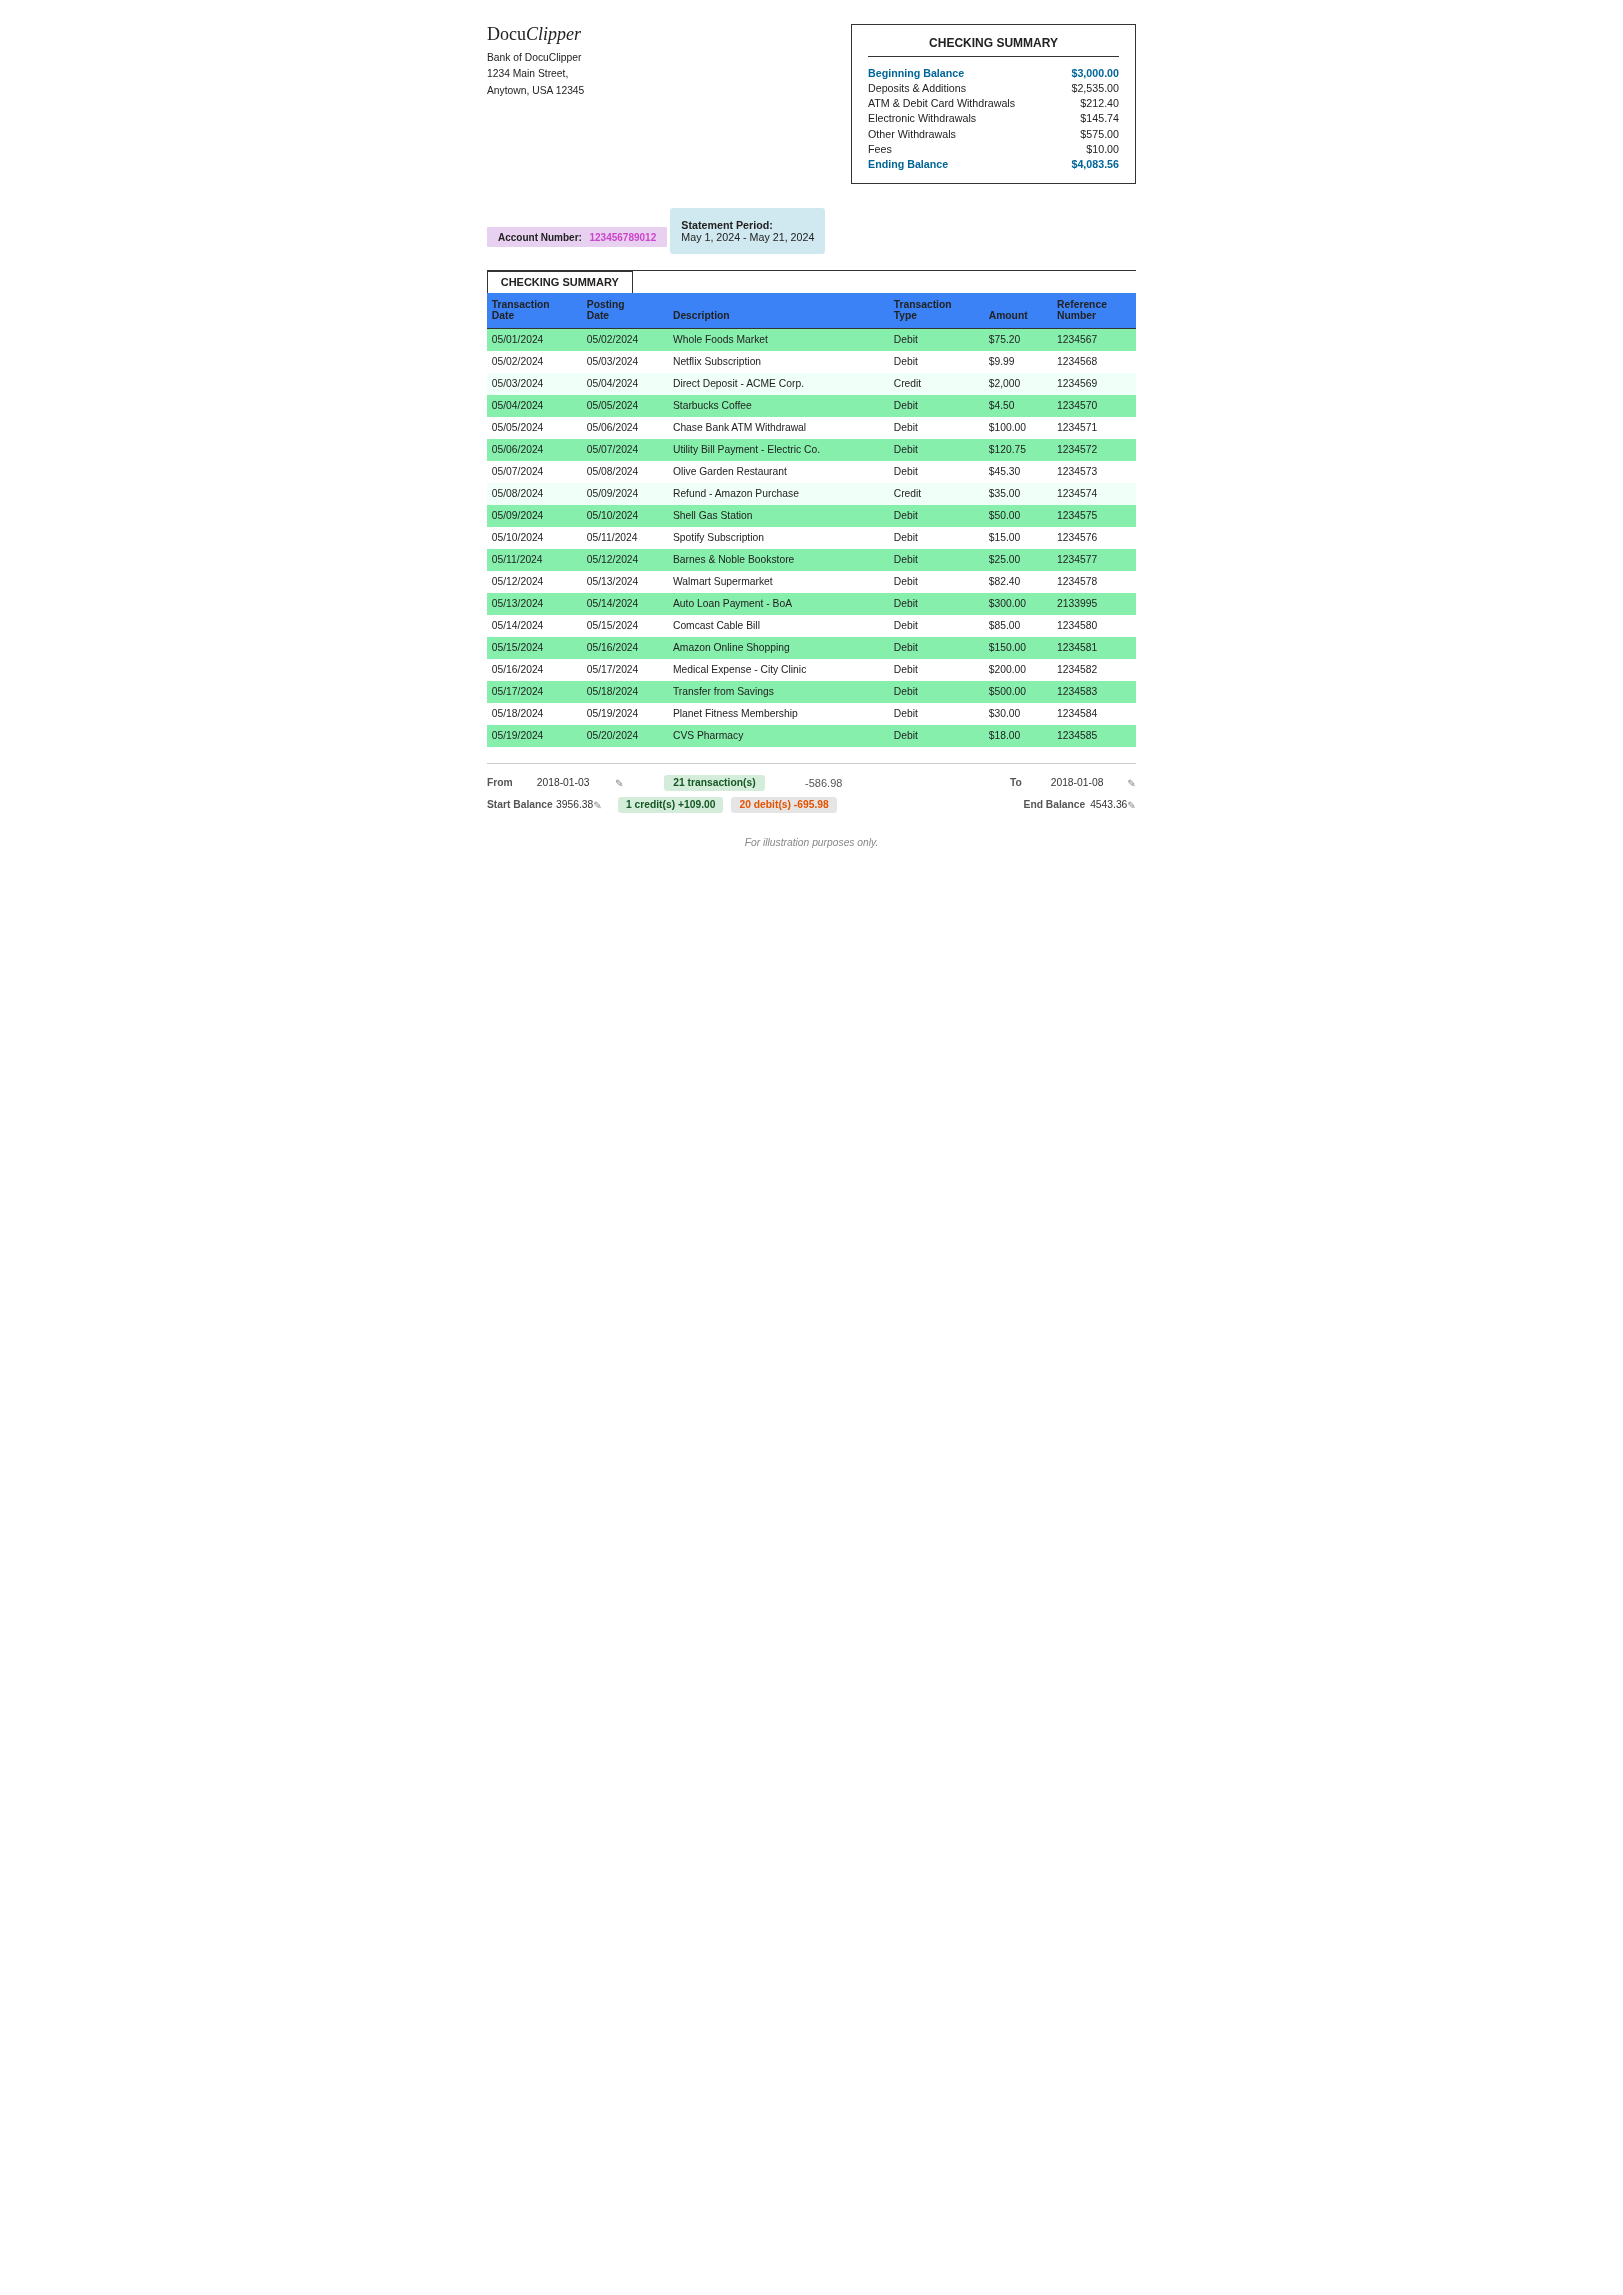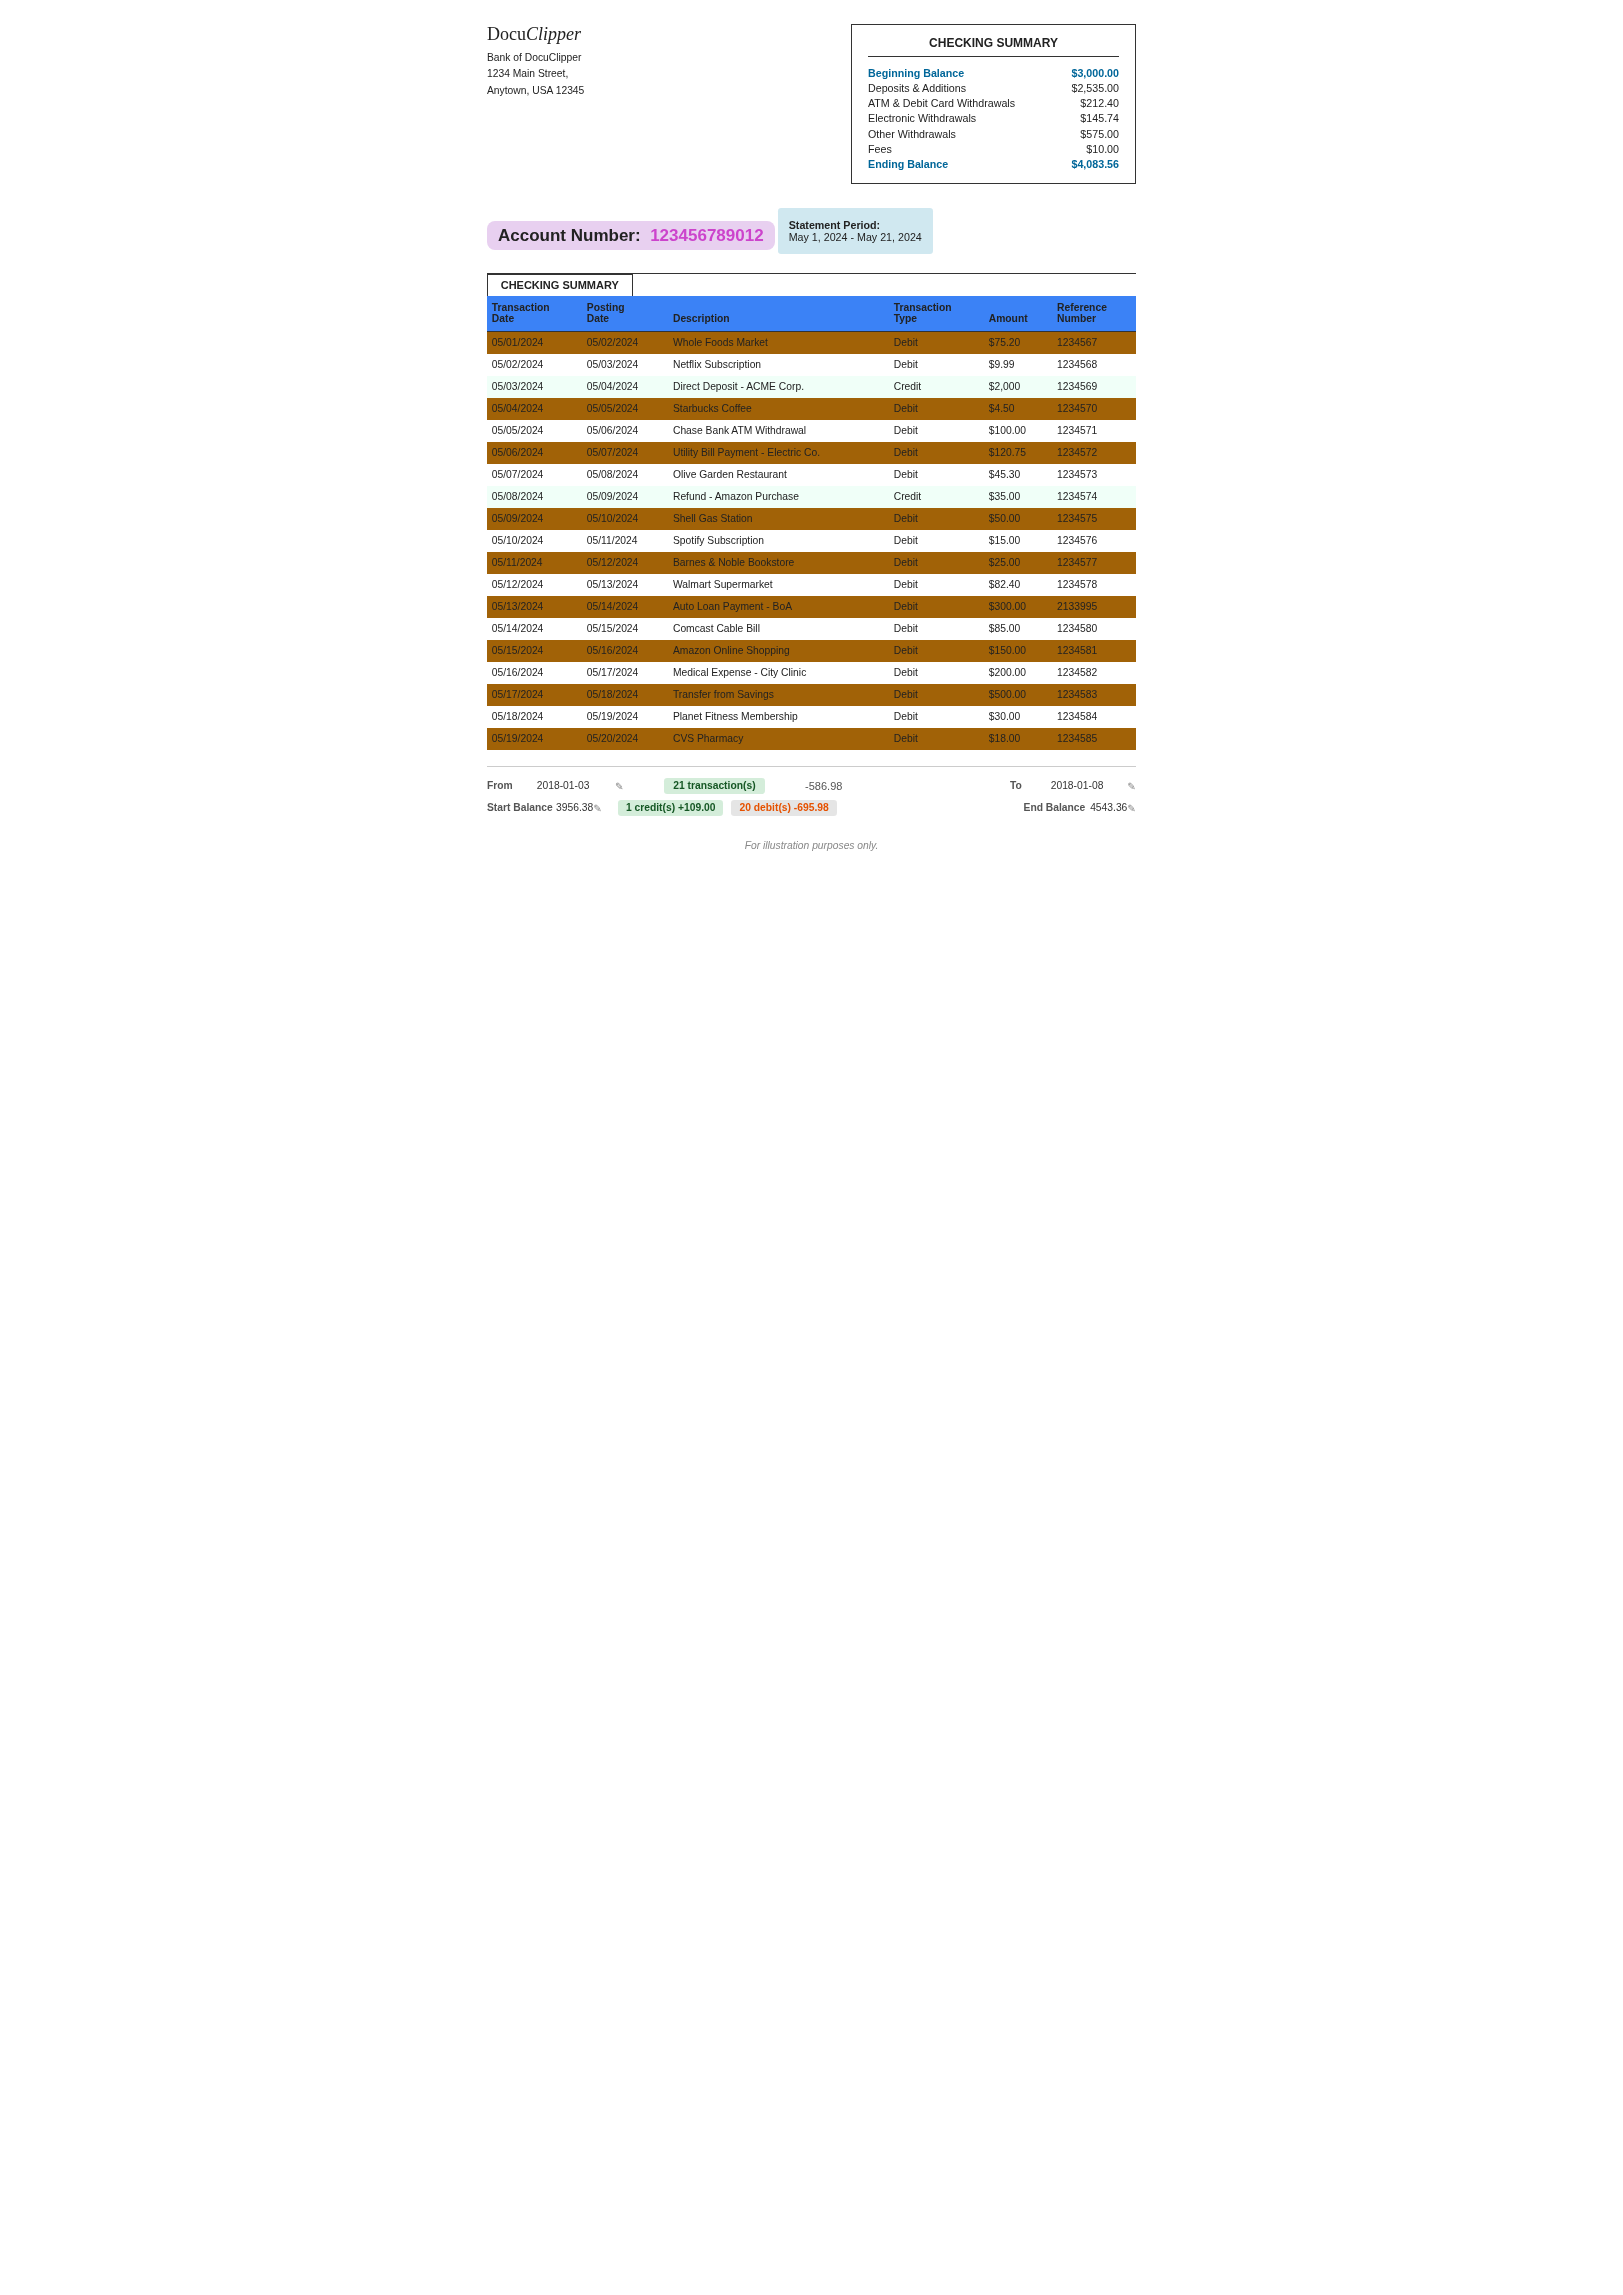--- a/index.html
+++ b/index.html
@@ -18,21 +18,21 @@
 
     
     .summary-box { border: 1.2px solid #333; padding: 11px 16px; min-width: 269px; }
     .summary-box-title { font-weight: bold; text-align: center; font-size: 12px; border-bottom: 1.2px solid #333; padding-bottom: 6.3px; margin-bottom: 8px; }
     .summary-row { display: flex; justify-content: space-between; font-size: 10.7px; padding: 1.6px 0; }
     .summary-row.bold { font-weight: bold; color: #006699; }
     .summary-row.bold .amount { color: #006699; }
 
     
     .account-block { margin-bottom: 12.7px; }
-    .account-number-box { background: #e8d0f0; border-radius: 8px; padding: 4.8px 11px; display: inline-block; font-size: 17px; margin-bottom: 9.5px; }
+    .account-number-box { background: #e8d0f0; border-radius: 1px; padding: 4.8px 11px; display: inline-block; font-size: 10px; margin-bottom: 9.5px; }
     .account-number-box strong { color: #222; }
     .account-number-box span { color: #cc44cc; font-weight: bold; }
     .customer-info { font-size: 10.7px; line-height: 1.7; margin-bottom: 9.5px; }
     .statement-period-box { background: #d0e8f0; border-radius: 3.2px; padding: 11px 11px; display: inline-block; font-size: 10.7px; }
     .statement-period-box strong { display: block; color: #222; font-weight: bold; }
 
     
     .top-section { display: flex; gap: 24px; margin-bottom: 24px; }
     .top-left { flex: 1; }
     .top-right { flex: 0 0 285px; }
@@ -46,21 +46,21 @@
     thead tr { background: #3b82f6; }
     th {
       text-align: left;
       padding: 6.3px 4.8px;
       font-weight: bold;
       border-bottom: 1.2px solid #333;
       vertical-align: bottom;
       font-size: 10.3px;
     }
     td { padding: 5.5px 4.8px; vertical-align: middle; }
-    tr.row-debit { background: #a16207; }
+    tr.row-debit { background: #86efac; }
     tr.row-credit { background: #f0fff8; }
 
     
     .footer-bar {
       border-top: 1.6px solid #ccc;
       margin-top: 16px;
       padding-top: 11px;
     }
     .footer-row1 { display: flex; align-items: center; gap: 24px; font-size: 10.3px; margin-bottom: 6.3px; }
     .footer-row2 { display: flex; align-items: center; font-size: 10.3px; }

